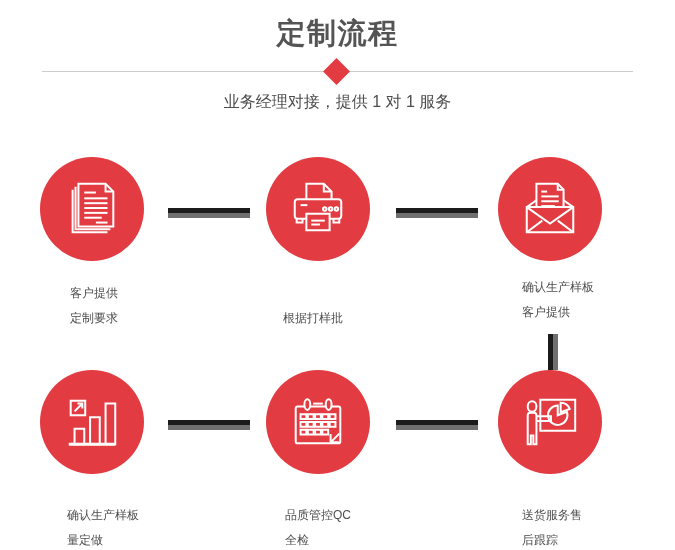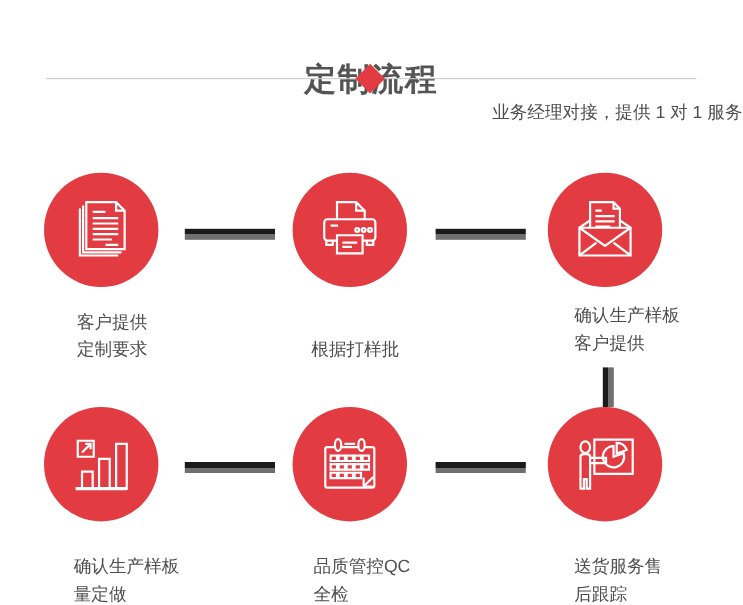--- a/index.html
+++ b/index.html
@@ -2,41 +2,41 @@
 <html><head>
 <meta charset="utf-8">
 <style>
   html,body{margin:0;padding:0;background:#fff;}
   .page{
     position:relative;width:675px;height:550px;background:#ffffff;
     font-family:"Liberation Sans","DejaVu Sans",sans-serif;overflow:hidden;
   }
   .title{
     position:absolute;top:14px;left:0;width:675px;text-align:center;
-    font-size:29px;font-weight:bold;color:#545454;letter-spacing:1.5px;margin-top:39px;
+    font-size:29px;font-weight:bold;color:#545454;letter-spacing:1.5px;
   }
   .divider-line{
     position:absolute;top:71px;left:42px;width:591px;height:1px;background:#cccccc;
   }
   .diamond{
     position:absolute;top:62px;left:327px;width:19px;height:19px;
     background:#e23c42;transform:rotate(45deg);
   }
   .subtitle{
-    position:absolute;top:92px;left:0;width:675px;text-align:right;
+    position:absolute;top:92px;left:0;width:675px;text-align:center;
     font-size:16px;color:#4d4d4d;
   }
   .circle{
     position:absolute;width:104px;height:104px;border-radius:50%;
     background:#e23c42;display:flex;align-items:center;justify-content:center;
   }
   .c1{left:40px;top:157px;} .c2{left:266px;top:157px;} .c3{left:498px;top:157px;}
   .c4{left:40px;top:370px;}  .c5{left:266px;top:370px;} .c6{left:498px;top:370px;}
   .step-label{
-    position:absolute;font-size:16px;line-height:25px;color:#4d4d4d;white-space:nowrap;
+    position:absolute;font-size:12px;line-height:25px;color:#4d4d4d;white-space:nowrap;
   }
   .l1{left:70px;top:281px;}  .l2{left:283px;top:281px;} .l3{left:522px;top:275px;}
   .l4{left:67px;top:503px;}  .l5{left:285px;top:503px;} .l6{left:522px;top:503px;}
   .conn-h{
     position:absolute;width:82px;height:10px;
     background:linear-gradient(to bottom,#1b1b1b 50%,#6f6f6f 50%);
   }
   .h1{left:168px;top:208px;} .h2{left:396px;top:208px;}
   .h3{left:168px;top:420px;} .h4{left:396px;top:420px;}
   .conn-v{

